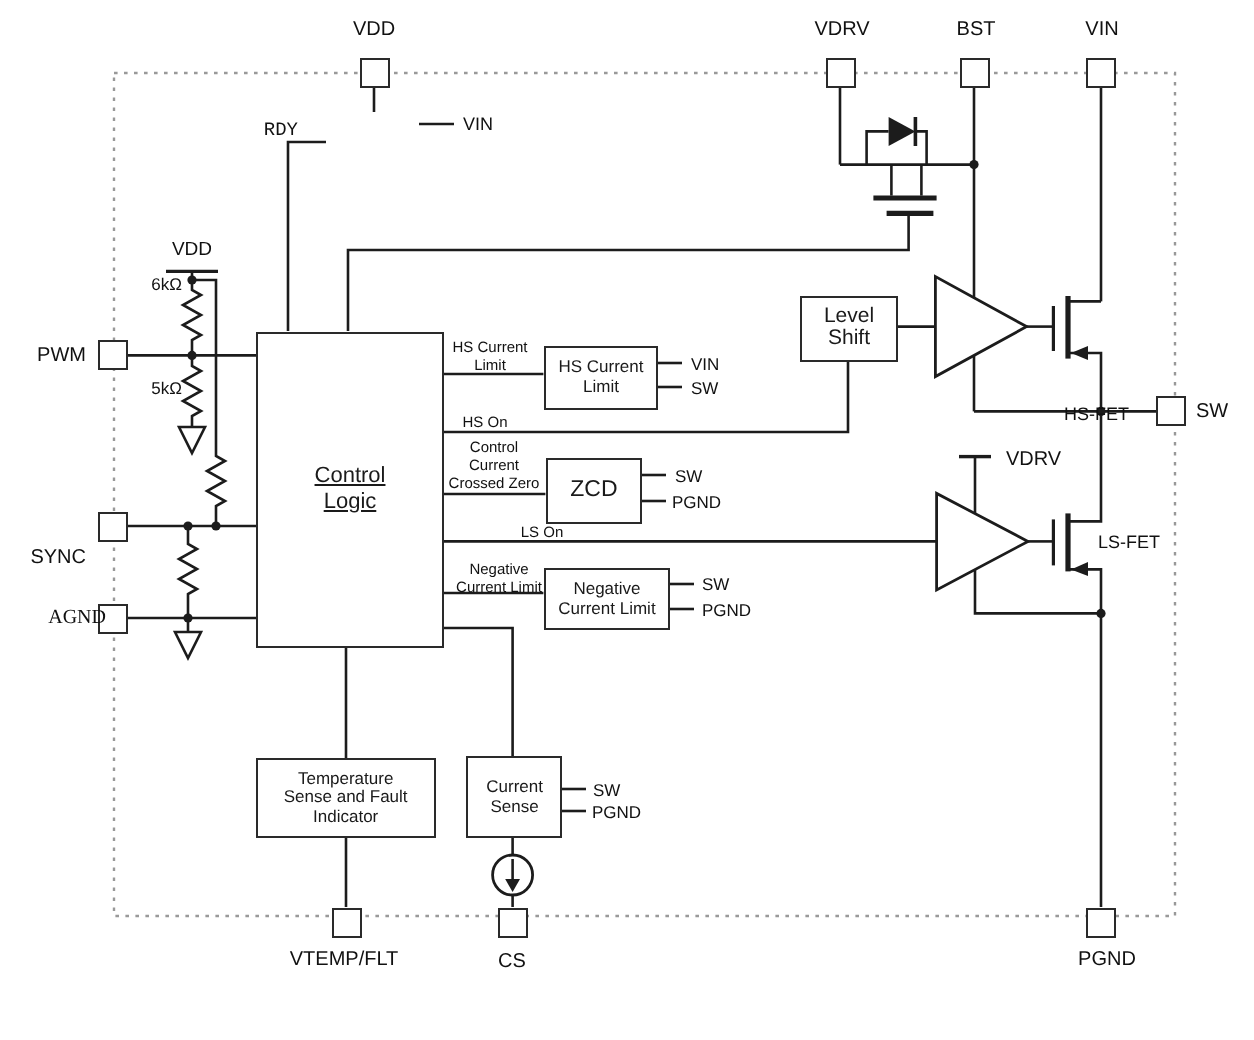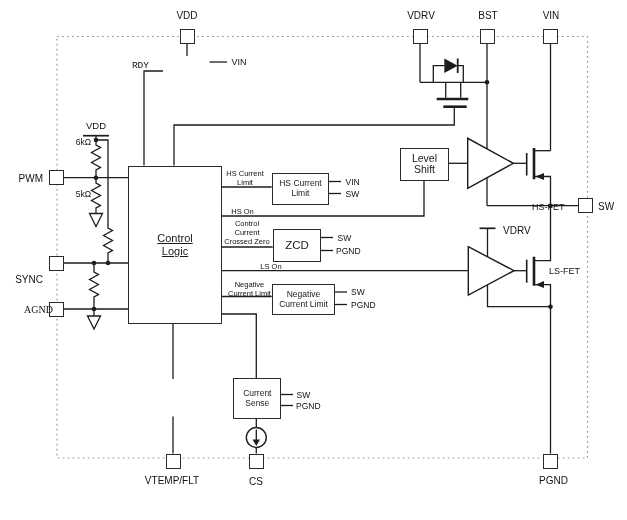--- a/index.html
+++ b/index.html
@@ -153,20 +153,25 @@
 
   <div class="box" style="left:272.7px;top:229.3px;width:46.6px;height:30.7px;font-size:11.5px;">
     <span>ZCD</span>
   </div>
 
   <div class="box f85" style="left:271.7px;top:284.3px;width:61.6px;height:29px;">
     <span>Negative</span>
     <span>Current Limit</span>
   </div>
 
+  <div class="box f85" style="left:127.7px;top:379px;width:88.3px;height:37.7px;">
+    <span>Temperature</span>
+    <span>Sense and Fault</span>
+    <span>Indicator</span>
+  </div>
 
   <div class="box f85" style="left:233.3px;top:378.3px;width:46px;height:39px;">
     <span>Current</span>
     <span>Sense</span>
   </div>
 
   <div class="pin" style="left:179.5px;top:29px;"></div>
   <div class="pin" style="left:412.5px;top:29px;"></div>
   <div class="pin" style="left:479.5px;top:29px;"></div>
   <div class="pin" style="left:543px;top:29px;"></div>

